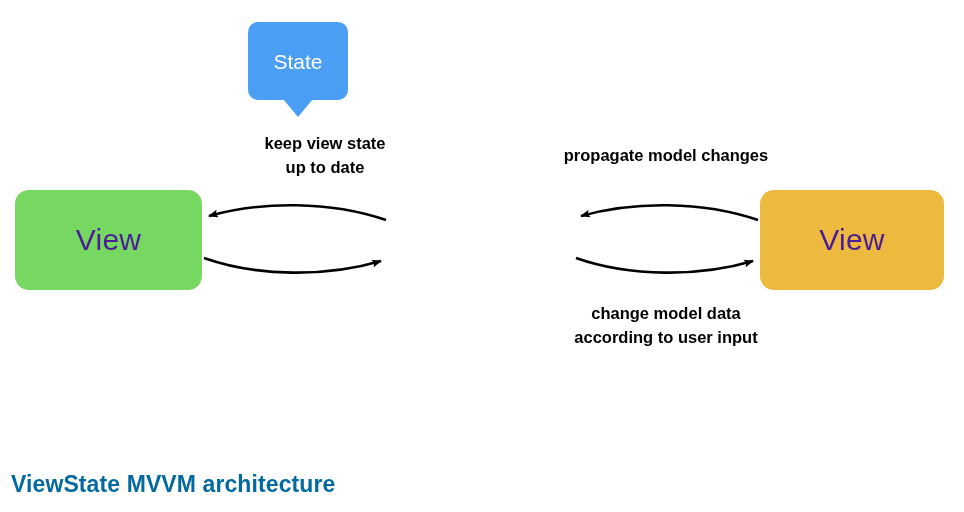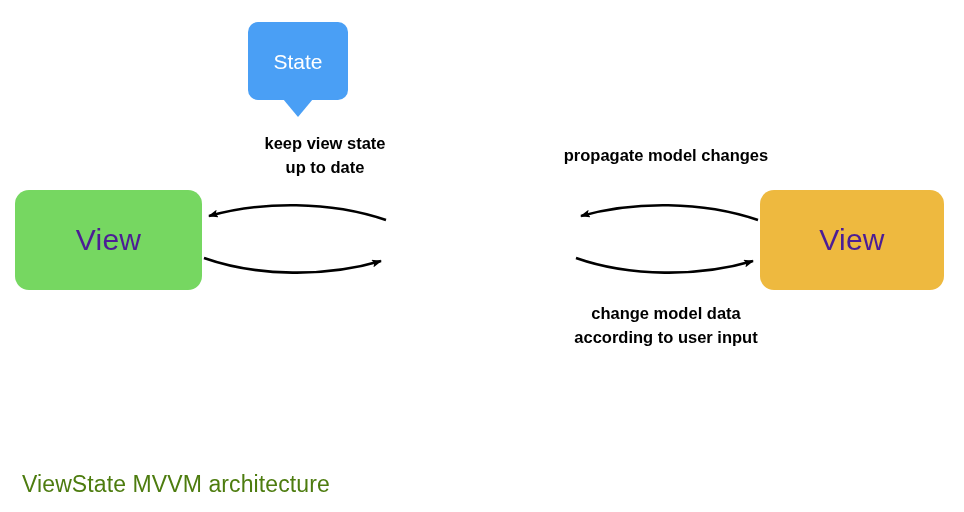--- a/index.html
+++ b/index.html
@@ -122,25 +122,25 @@
     transform: translateX(-50%);
   }
   #label-keep-view-state { left: 297px; top: 131px; margin-left: 28px; }
   #label-notify-user     { left: 297px; top: 301px; }
   #label-propagate       { left: 666px; top: 143px; }
   #label-change-model    { left: 666px; top: 301px; text-align: center; }
 
   
   #caption {
     position: absolute;
-    left: 22px;
+    left: 11px;
     top: 471px;
-    color: #4d7c0f;
+    color: #0369a1;
     font-size: 23px;
-    font-weight: normal;
+    font-weight: bold;
     letter-spacing: 0.1px;
     white-space: nowrap;
   }
 
   
   #arrows {
     position: absolute;
     left: 0;
     top: 0;
     width: 964px;

